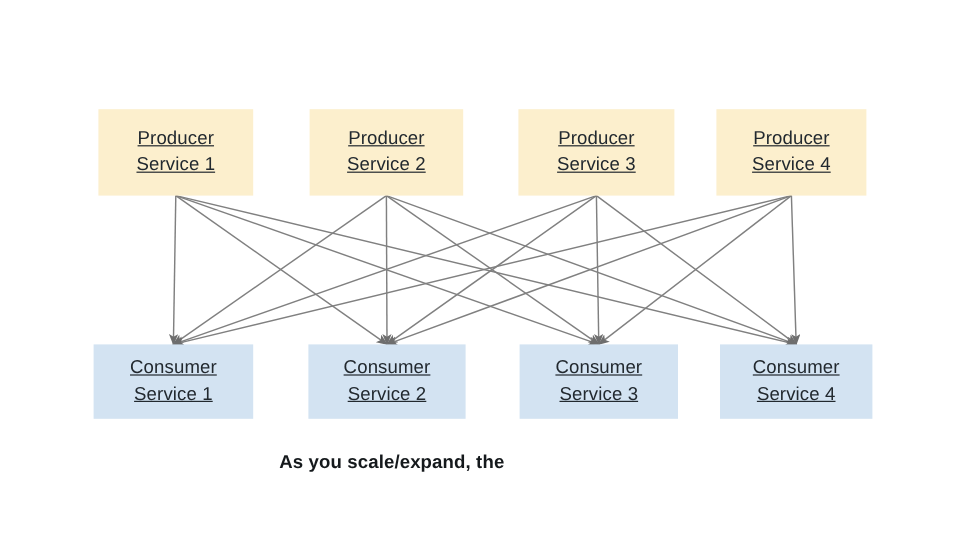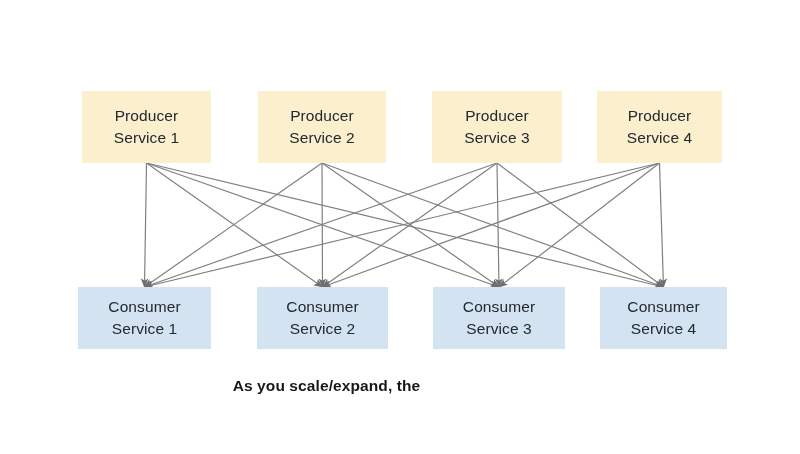--- a/index.html
+++ b/index.html
@@ -37,20 +37,21 @@
     text-align: center;
     color: #22292f;
     font-size: 15.5px;
     line-height: 1.42;
     letter-spacing: 0.1px;
     z-index: 3;
   }
   .node .line1, .node .line2 {
     display: block;
     white-space: nowrap;
+    text-decoration: underline;
   }
   .producer-node {
     background: #fcefcd;
   }
   .consumer-node {
     background: #d3e3f2;
   }
   #caption {
     position: absolute;
     left: 0;

